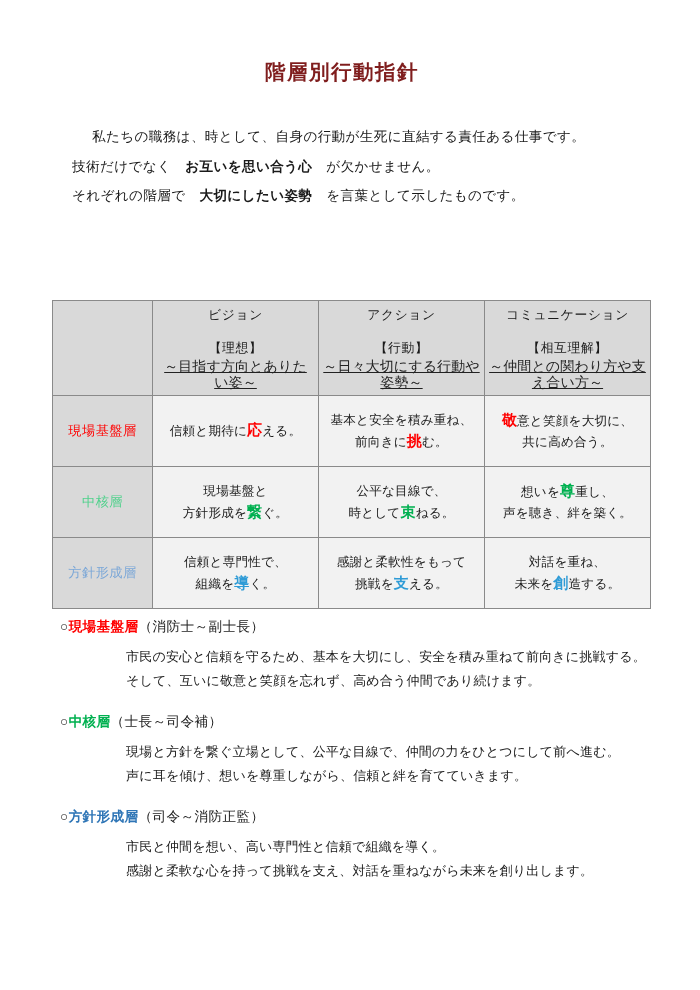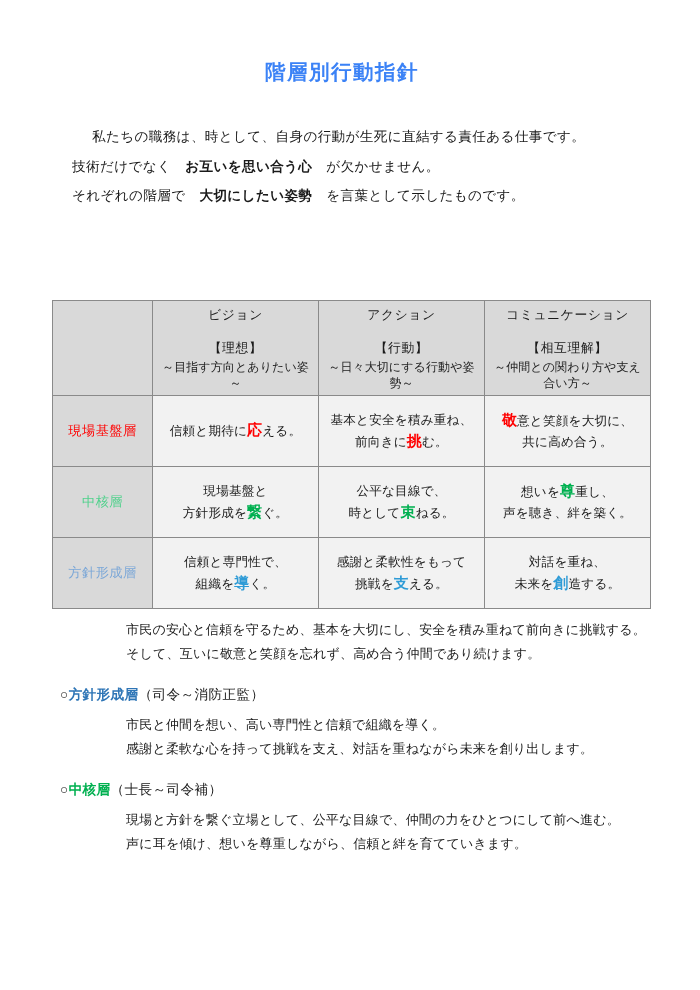--- a/index.html
+++ b/index.html
@@ -27,21 +27,21 @@
   
   .doc-title {
     position: absolute;
     top: 58px;
     left: 0;
     width: 684px;
     text-align: center;
     font-size: 20.5px;
     font-weight: bold;
     letter-spacing: 1.5px;
-    color: #3b82f6;
+    color: #7f1d1d;
   }
 
   
   .intro {
     position: absolute;
     top: 122px;
     left: 72px;
     width: 560px;
     font-size: 13.6px;
     line-height: 29.5px;
@@ -97,24 +97,25 @@
     letter-spacing: 0.6px;
   }
   .hdr-cell .h-sub {
     display: block;
     font-size: 12.8px;
     letter-spacing: 0.6px;
     margin-top: 12px;
   }
   .hdr-cell .h-note {
     display: block;
-    font-size: 12px;
+    font-size: 14px;
     letter-spacing: 0.1px;
     line-height: 16px;
     color: #222222;
+    text-decoration: underline;
   }
 
   .row-label {
     background: #d9d9d9;
     font-size: 13.2px;
     letter-spacing: 0.5px;
     height: 62px;
   }
   .body-cell {
     background: #f2f2f2;
@@ -262,40 +263,43 @@
           <span class="ln"><span>対話を重ね、</span></span>
           <span class="ln"><span>未来を</span><span class="k-blue">創</span><span>造する。</span></span>
         </td>
       </tr>
     </tbody>
   </table>
 
   <div class="sections">
 
     <div class="section">
+      <div class="sec-head">
+        <span class="sec-mark">○</span><span class="sec-name-red">現場基盤層</span><span class="sec-range">（消防士～副士長）</span>
+      </div>
       <div class="sec-body">
         <span class="ln">市民の安心と信頼を守るため、基本を大切にし、安全を積み重ねて前向きに挑戦する。</span>
         <span class="ln">そして、互いに敬意と笑顔を忘れず、高め合う仲間であり続けます。</span>
       </div>
     </div>
 
     <div class="section">
       <div class="sec-head">
+        <span class="sec-mark">○</span><span class="sec-name-green">中核層</span><span class="sec-range">（士長～司令補）</span>
+      </div>
+      <div class="sec-body">
+        <span class="ln">現場と方針を繋ぐ立場として、公平な目線で、仲間の力をひとつにして前へ進む。</span>
+        <span class="ln">声に耳を傾け、想いを尊重しながら、信頼と絆を育てていきます。</span>
+      </div>
+    </div>
+
+    <div class="section">
+      <div class="sec-head">
         <span class="sec-mark">○</span><span class="sec-name-blue">方針形成層</span><span class="sec-range">（司令～消防正監）</span>
       </div>
       <div class="sec-body">
         <span class="ln">市民と仲間を想い、高い専門性と信頼で組織を導く。</span>
         <span class="ln">感謝と柔軟な心を持って挑戦を支え、対話を重ねながら未来を創り出します。</span>
       </div>
     </div>
 
-    <div class="section">
-      <div class="sec-head">
-        <span class="sec-mark">○</span><span class="sec-name-green">中核層</span><span class="sec-range">（士長～司令補）</span>
-      </div>
-      <div class="sec-body">
-        <span class="ln">現場と方針を繋ぐ立場として、公平な目線で、仲間の力をひとつにして前へ進む。</span>
-        <span class="ln">声に耳を傾け、想いを尊重しながら、信頼と絆を育てていきます。</span>
-      </div>
-    </div>
-
   </div>
 </div>
 
 </body></html>

